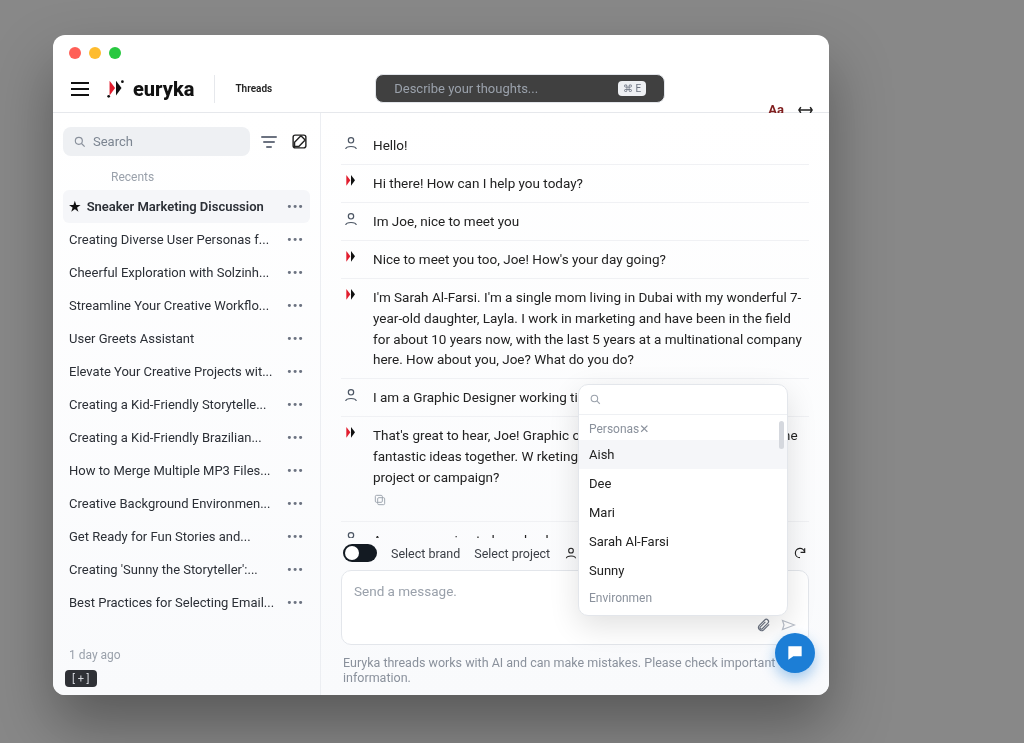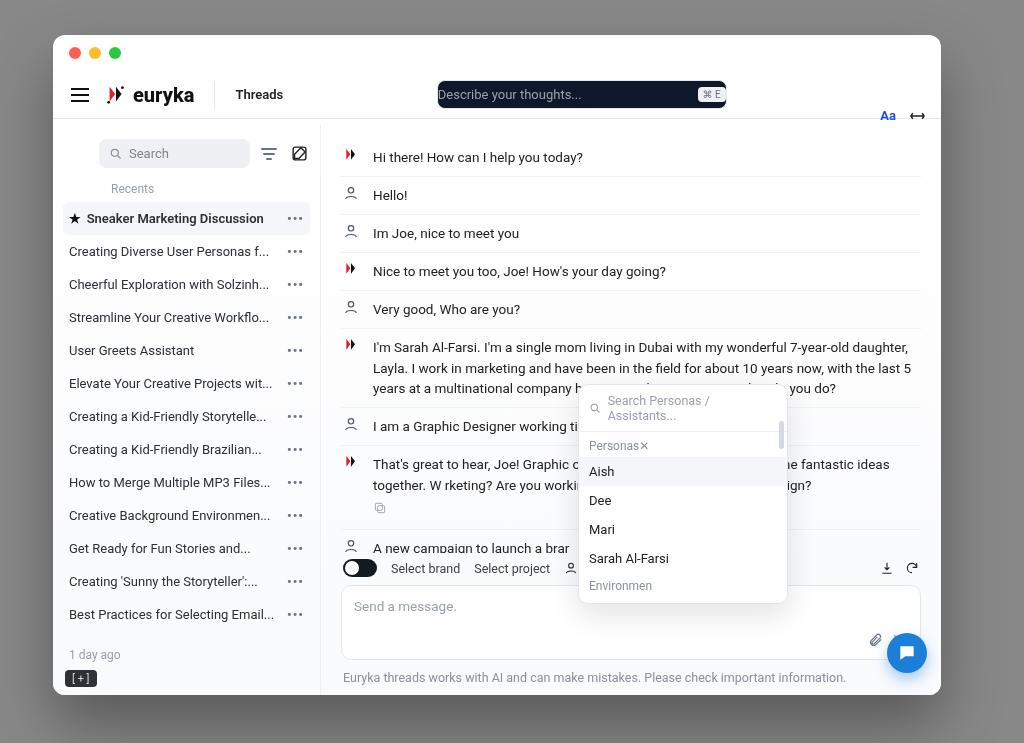--- a/index.html
+++ b/index.html
@@ -14,64 +14,63 @@
   }
   .frame {
     width: 1024px;
     height: 743px;
     background: transparent;
     position: relative;
   }
   .window {
     position: absolute;
     left: 33px; top: 15px;
-    width: 888px; height: 660px;
+    width: 776px; height: 660px;
     background: #fff;
     border-radius: 12px;
     overflow: hidden;
     box-shadow: 0 30px 60px rgba(0,0,0,.35);
     display: flex;
     flex-direction: column;
-    gap: 6px;
   }
   .traffic { display:flex; gap:8px; padding:12px 16px 6px; }
   .traffic .dot { width:12px; height:12px; border-radius:50%; }
   .dot.r{background:#ff5f57;} .dot.y{background:#febc2e;} .dot.g{background:#28c840;}
 
   .topbar {
     display:flex; align-items:center; height:48px; padding:0 16px; gap:14px;
     border-bottom:1px solid #e6e8ec;
   }
   .hamburger-icon svg { display:block; }
   .logo { display:flex; align-items:center; gap:6px; font-weight:800; font-size:20px; color:#111; }
   .logo-mark { width:22px; height:22px; }
   .divider-v { width:1px; height:28px; background:#e6e8ec; margin:0 6px; }
-  .title-pill { font-weight:600; color:#222; font-size:13px; }
+  .title-pill { font-weight:600; color:#222; font-size:10px; }
   .search-thoughts {
     margin: 0 auto;
     display:flex; align-items:center; gap:8px;
-    border:1px solid #e3e6eb; background:#0f172a;
-    padding:6px 0; border-radius:8px; width:290px;
+    border:1px solid #e3e6eb; background:#404040;
+    padding:6px 18px; border-radius:8px; width:290px;
     color:#9aa1ab; font-size:13px;
   }
   .kbd { margin-left:auto; font-size:10px; background:#eef0f3; border-radius:4px; padding:2px 5px; color:#6b7280; }
-  .top-right { display:flex; gap:14px; color:#1d4ed8;margin-top:42px; }
+  .top-right { display:flex; gap:14px; color:#7f1d1d;margin-top:42px; }
   .aa { font-weight:700; font-size:13px; }
 
   .body { flex:1; display:flex; min-height:0; background:linear-gradient(180deg,#fff,#f9fafc); }
 
   .sidebar {
     width:268px; border-right:1px solid #eceef2; display:flex; flex-direction:column;
     padding:14px 10px 0 10px; min-height:0;
   }
   .side-search-row { display:flex; align-items:center; gap:8px; }
   .side-search {
     flex:1; display:flex; align-items:center; gap:6px;
     background:#eef0f3; border-radius:8px; padding:7px 10px;
-    color:#7c8591; font-size:13px;margin-left:36px;
+    color:#7c8591; font-size:13px;
   }
   .icon-btn { color:#6b7280; display:flex; align-items:center; justify-content:center; width:22px; height:22px; cursor:pointer; }
   .section-label { color:#9aa1ab; font-size:12px; padding:14px 6px 6px;margin-left:42px; }
   .threads { flex:1; overflow:auto; }
   .thread-item {
     display:flex; align-items:center; gap:6px; padding:9px 6px; border-radius:6px;
     font-size:13px; color:#2b2f36; cursor:pointer;
   }
   .thread-item .label { flex:1; white-space:nowrap; overflow:hidden; text-overflow:ellipsis; }
   .thread-item .dots { color:#6b7280; letter-spacing:1px; font-weight:700; }
@@ -289,63 +288,54 @@
               </div>
             </div>
           </div>
         <div class="ago-label">1 day ago</div>
         <div><span class="chip-dark">[ + ]</span></div>
       </div>
 
       <div class="main">
         <div class="chat" id="chat">
             <div class="msg">
+              <div class="avatar">
+                <svg width="16" height="16" viewBox="0 0 24 24">
+                  <circle cx="12" cy="8" r="4" stroke="#4b5563" stroke-width="1.8" fill="none"></circle>
+                  <path d="M4 21c1-5 15-5 16 0" stroke="#4b5563" stroke-width="1.8" fill="none"></path>
+                </svg>
+              </div>
+              <div class="text">Hello!</div>
+            </div>
+            <div class="msg">
               <div class="avatar euryka">
                 <svg width="16" height="16" viewBox="0 0 24 24">
                   <path d="M5 3l6 8-6 8" fill="#e11d2e"></path>
                   <path d="M12 3l6 8-6 8" fill="#111"></path>
                 </svg>
               </div>
               <div class="text">Hi there! How can I help you today?</div>
             </div>
             <div class="msg">
               <div class="avatar">
                 <svg width="16" height="16" viewBox="0 0 24 24">
                   <circle cx="12" cy="8" r="4" stroke="#4b5563" stroke-width="1.8" fill="none"></circle>
                   <path d="M4 21c1-5 15-5 16 0" stroke="#4b5563" stroke-width="1.8" fill="none"></path>
                 </svg>
               </div>
-              <div class="text">Hello!</div>
-            </div>
-            <div class="msg">
-              <div class="avatar">
-                <svg width="16" height="16" viewBox="0 0 24 24">
-                  <circle cx="12" cy="8" r="4" stroke="#4b5563" stroke-width="1.8" fill="none"></circle>
-                  <path d="M4 21c1-5 15-5 16 0" stroke="#4b5563" stroke-width="1.8" fill="none"></path>
-                </svg>
-              </div>
               <div class="text">Im Joe, nice to meet you</div>
             </div>
             <div class="msg">
               <div class="avatar euryka">
                 <svg width="16" height="16" viewBox="0 0 24 24">
                   <path d="M5 3l6 8-6 8" fill="#e11d2e"></path>
                   <path d="M12 3l6 8-6 8" fill="#111"></path>
                 </svg>
               </div>
               <div class="text">Nice to meet you too, Joe! How's your day going?</div>
-            </div>
-            <div class="msg">
-              <div class="avatar">
-                <svg width="16" height="16" viewBox="0 0 24 24">
-                  <circle cx="12" cy="8" r="4" stroke="#4b5563" stroke-width="1.8" fill="none"></circle>
-                  <path d="M4 21c1-5 15-5 16 0" stroke="#4b5563" stroke-width="1.8" fill="none"></path>
-                </svg>
-              </div>
-              <div class="text">Very good, Who are you?</div>
             </div>
             <div class="msg">
               <div class="avatar euryka">
                 <svg width="16" height="16" viewBox="0 0 24 24">
                   <path d="M5 3l6 8-6 8" fill="#e11d2e"></path>
                   <path d="M12 3l6 8-6 8" fill="#111"></path>
                 </svg>
               </div>
               <div class="text">I'm Sarah Al-Farsi. I'm a single mom living in Dubai with my wonderful 7-year-old daughter, Layla. I work in marketing and have been in the field for about 10 years now, with the last 5 years at a multinational company here. How about you, Joe? What do you do?</div>
             </div>
@@ -428,31 +418,31 @@
         </div>
       </div>
     </div>
 
     <div class="popover">
       <div class="pop-search">
         <svg width="13" height="13" viewBox="0 0 24 24">
             <circle cx="10" cy="10" r="6" stroke="#9aa1ab" stroke-width="2" fill="none"></circle>
             <path d="M15 15l5 5" stroke="#9aa1ab" stroke-width="2"></path>
           </svg>
-        <span>Search Personas / Assistants...</span>
       </div>
       <div class="pop-header">
         <span>Personas</span>
         <span class="x">✕</span>
       </div>
       <div id="persona-options">
           <div class="opt hl">Aish</div>
           <div class="opt">Dee</div>
           <div class="opt">Mari</div>
           <div class="opt">Sarah Al-Farsi</div>
+          <div class="opt">Sunny</div>
         </div>
       <div class="pop-sub">Environmen</div>
       <div class="pop-scrollbar">
           <div class="pop-thumb"></div>
         </div>
     </div>
 
     <div class="fab">
       <svg width="20" height="20" viewBox="0 0 24 24">
           <path d="M4 4h16v12H10l-6 4z" fill="#fff"></path>

